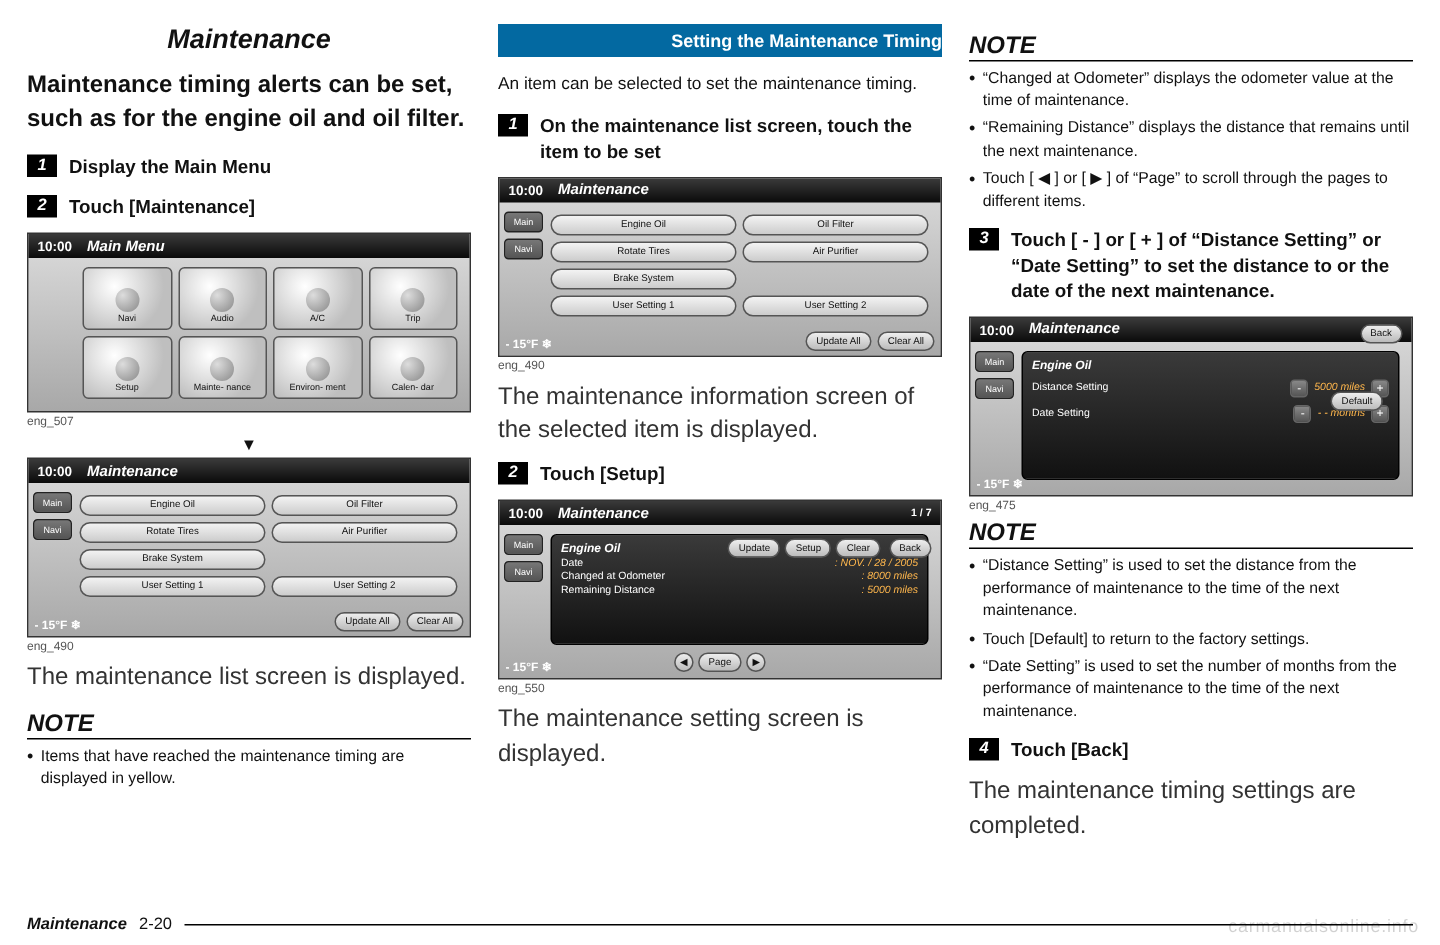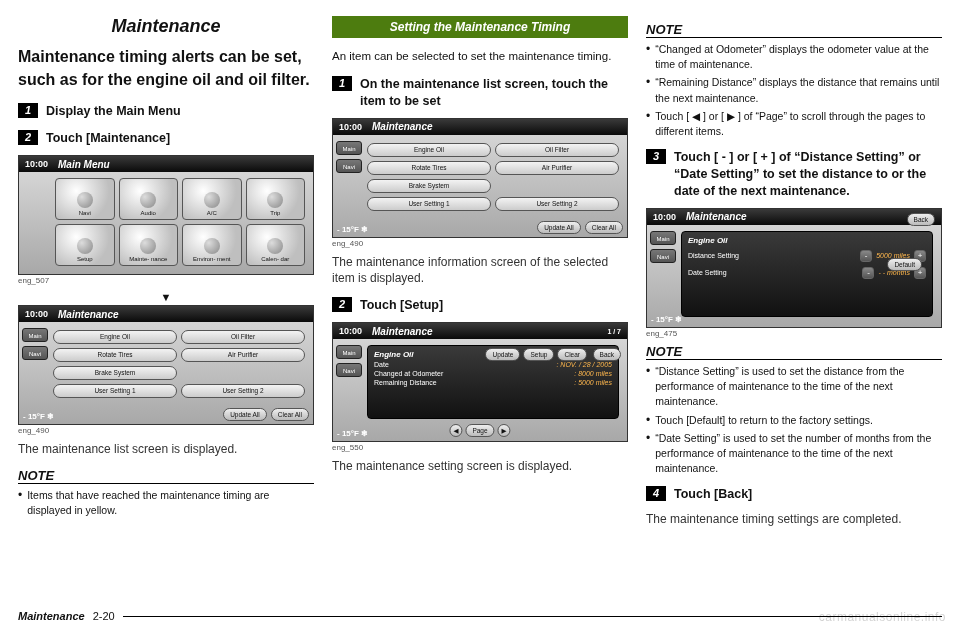--- a/index.html
+++ b/index.html
@@ -30,28 +30,27 @@
     text-align: center;
     margin: 0 0 8px 0;
   }
   .intro {
     font-weight: bold;
     font-size: 16px;
     line-height: 1.45;
     margin-bottom: 12px;
   }
   .section-bar {
-    background: #4d7c0f;
+    background: #0369a1;
     color: #fff;
-    text-align: center;
+    text-align: right;
     font-weight: bold;
     font-size: 12px;
     padding: 4px 0;
     margin-bottom: 10px;
-    font-style: italic;
   }
   .body-text {
     font-size: 11.5px;
     line-height: 1.55;
     margin: 0 0 10px 0;
   }
   .step {
     display: flex;
     align-items: flex-start;
     gap: 8px;
@@ -68,29 +67,29 @@
     color: #fff;
     font-style: italic;
     font-weight: bold;
     font-size: 11px;
     text-align: center;
     line-height: 15px;
     flex-shrink: 0;
   }
   .step .caption { flex: 1; }
   .subtext {
-    font-size: 12px;
+    font-size: 16px;
     color: #333;
     margin: 4px 0 10px 0;
     line-height: 1.4;
   }
   .note-head {
     font-style: italic;
     font-weight: bold;
-    font-size: 13px;
+    font-size: 16px;
     border-bottom: 1px solid #000;
     margin: 6px 0 4px 0;
     display: block;
   }
   ul.note-list {
     margin: 4px 0 10px 0;
     padding-left: 0;
     list-style: none;
     font-size: 10.5px;
     line-height: 1.45;

